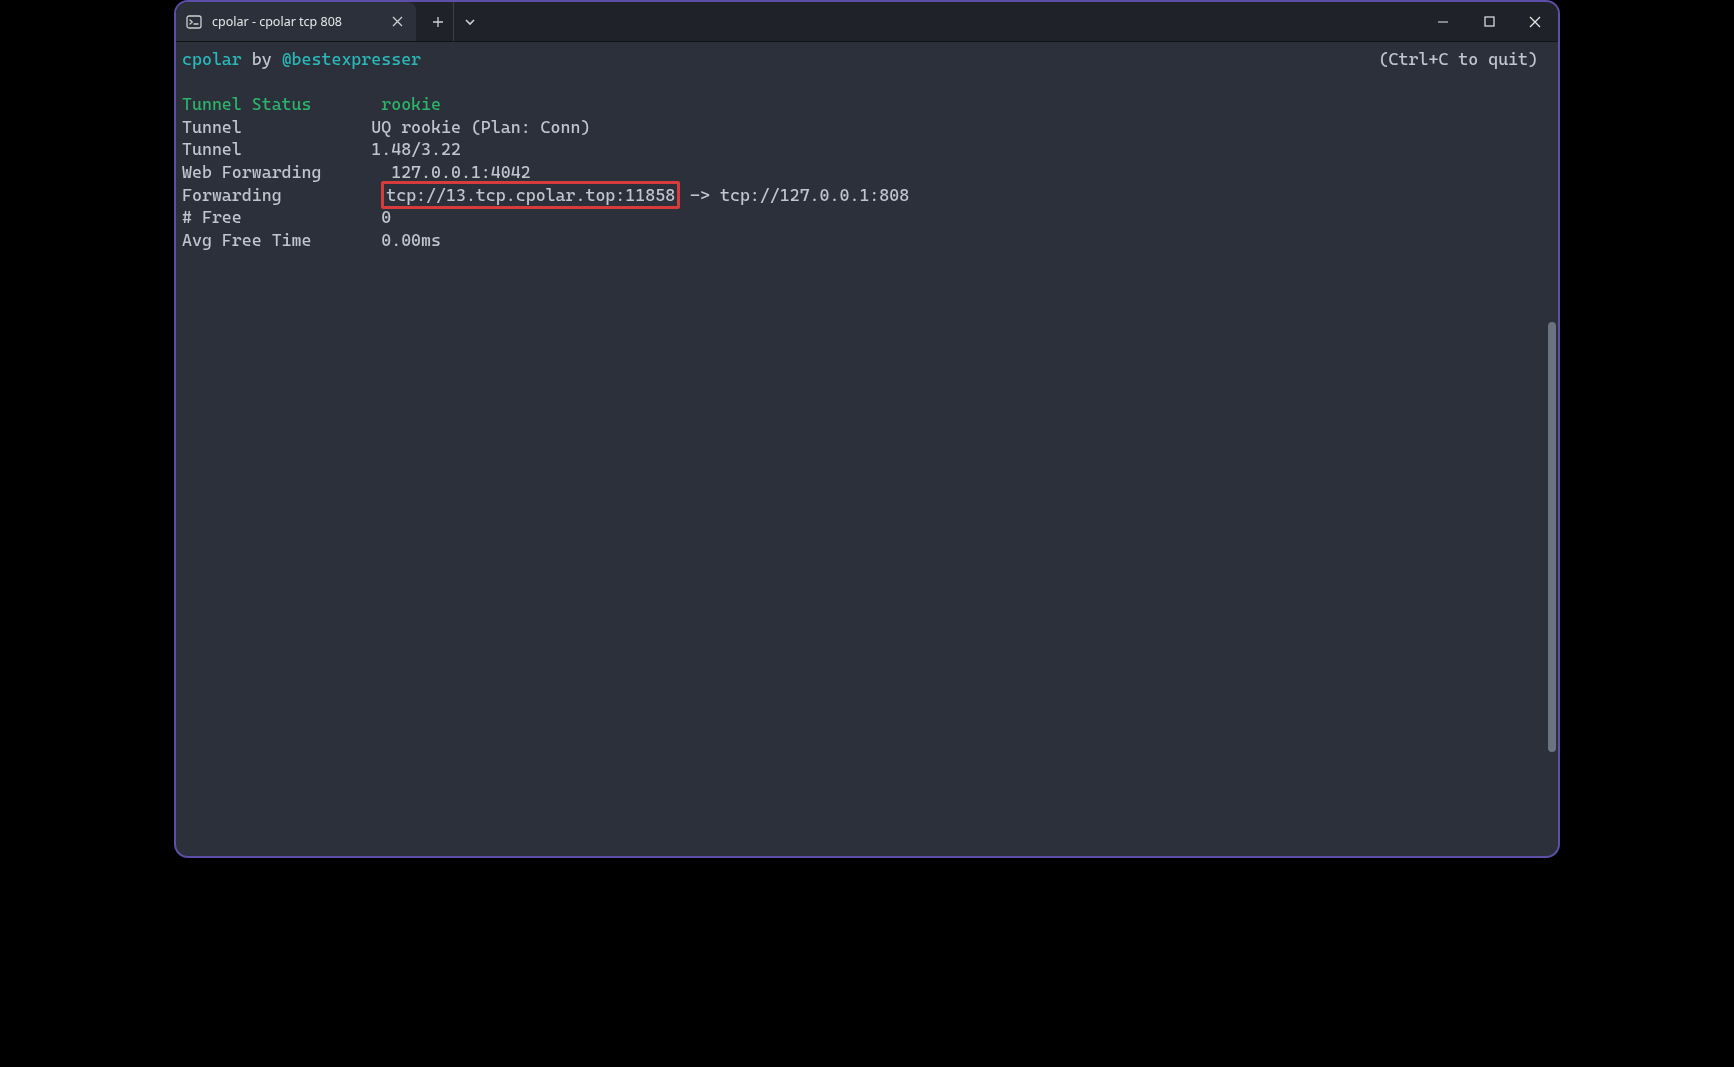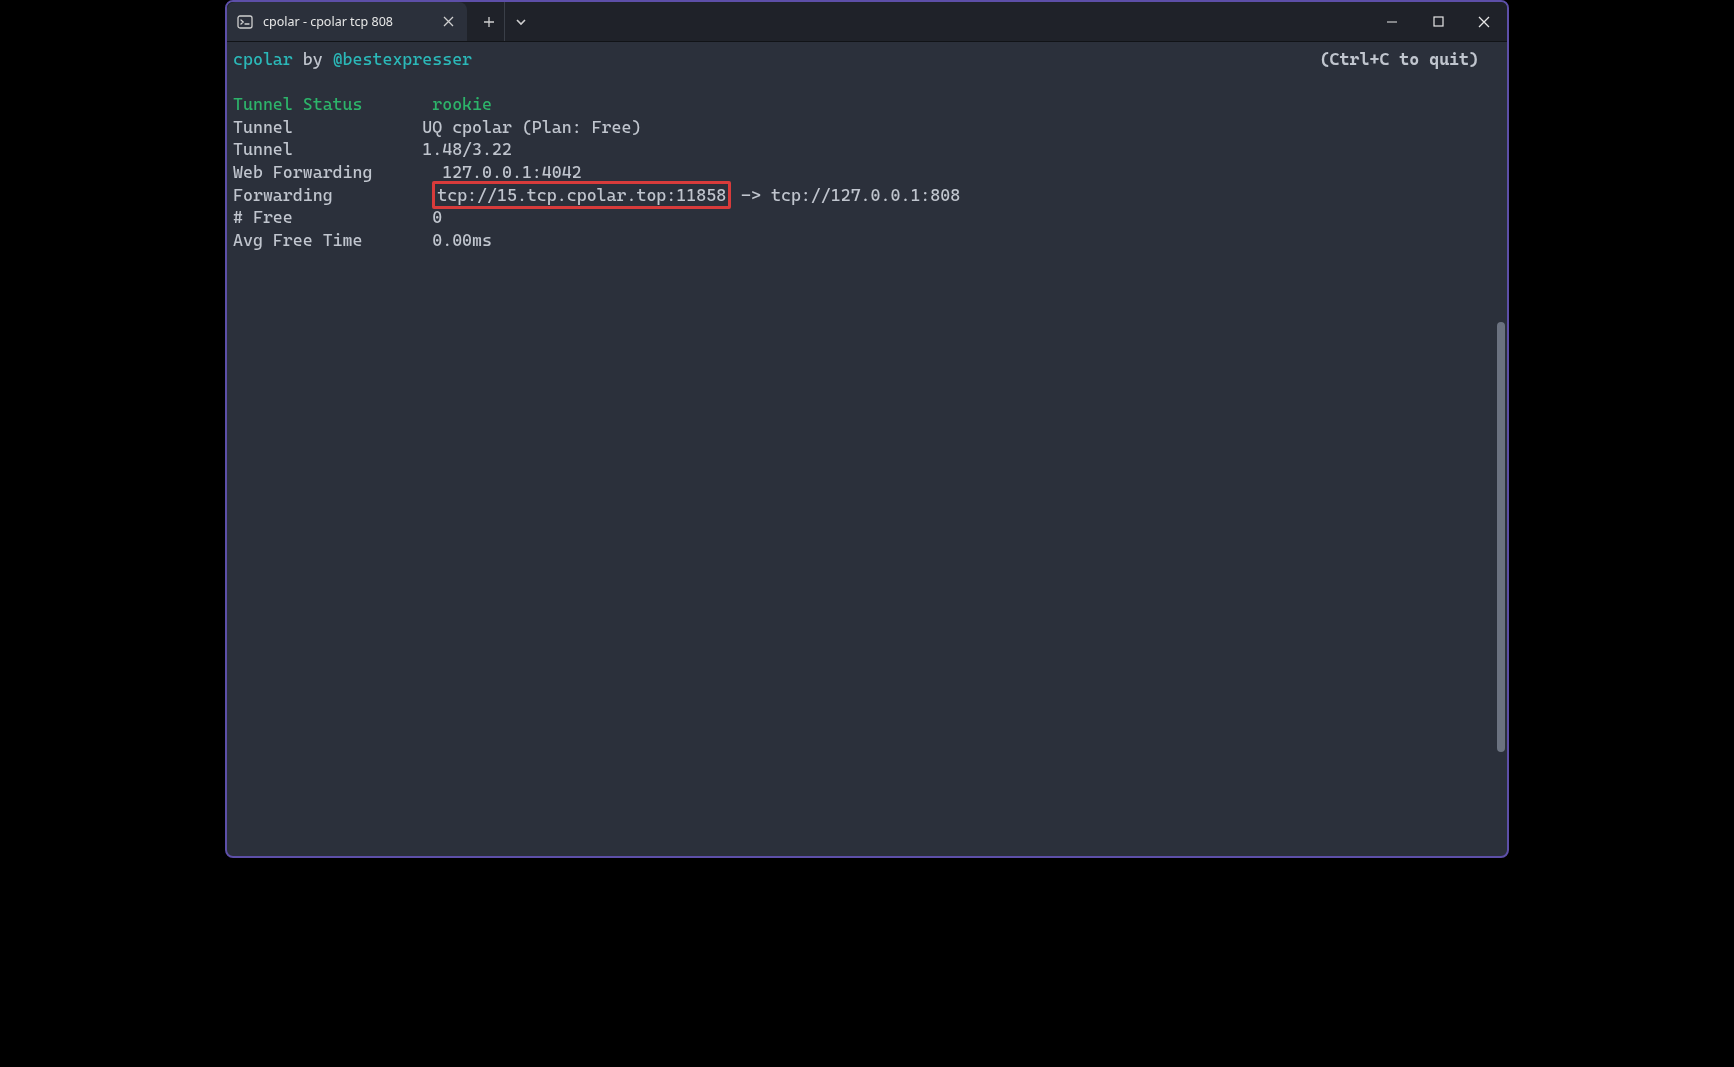--- a/index.html
+++ b/index.html
@@ -12,26 +12,26 @@
     --scrollbar:#6b7280;
     --highlight-border:#d83b3b;
   }
   *{box-sizing:border-box;}
   html,body{
     margin:0;padding:0;height:100%;
     background:#000;
   }
   .window{
     position:relative;
-    width:1284px;
+    width:1386px;
     height:858px;
     margin:0 auto;
     background:var(--bg);
     border:2px solid #5d4fa8;
-    border-radius:8px;
+    border-radius:14px;
     overflow:hidden;
     display:flex;
     flex-direction:column;
     font-family:ui-monospace,Consolas,"Cascadia Mono",Menlo,monospace;
   }
   
   .titlebar{
     height:40px;
     background:var(--titlebar);
     display:flex;
@@ -100,23 +100,22 @@
     margin:0;
     font-family:inherit;
     white-space:pre;
   }
   .green{color:var(--green);}
   .cyan{color:var(--cyan);margin-top:25px;}
   .gray{color:var(--text);}
   .quit-hint{
     position:absolute;
     top:6px;
-    right:28px;
+    right:20px;
     color:var(--text);
-    font-weight:bold;
   }
   .highlight-box{
     display:inline-block;
     border:3px solid var(--highlight-border);
     border-radius:2px;
     padding:0 2px;
     margin:-3px 0;
   }
   .scrollbar{
     position:absolute;
@@ -178,23 +177,23 @@
         </svg>
       </div>
     </div>
   </div>
 
   <div class="term">
     <div class="quit-hint">(Ctrl+C to quit)</div>
 <pre><span class="cyan">cpolar</span> <span class="gray">by</span> <span class="cyan">@bestexpresser</span>
 
 <span class="green">Tunnel Status</span>       <span class="green">rookie</span>
-<span>Tunnel</span>             <span>UQ cpolar (Plan: Free)</span>
+<span>Tunnel</span>             <span>UQ rookie (Plan: Conn)</span>
 <span>Tunnel</span>             <span>1.48/3.22</span>
 <span>Web Forwarding</span>       <span>127.0.0.1:4042</span>
-<span>Forwarding</span>          <span class="highlight-box"><span>tcp://15.tcp.cpolar.top:11858</span></span> <span>-&gt;</span> <span>tcp://127.0.0.1:808</span>
+<span>Forwarding</span>          <span class="highlight-box"><span>tcp://13.tcp.cpolar.top:11858</span></span> <span>-&gt;</span> <span>tcp://127.0.0.1:808</span>
 <span># Free</span>              <span>0</span>
 <span>Avg Free Time</span>       <span>0.00ms</span>
 </pre>
     <div class="scrollbar"></div>
   </div>
 
 </div>
 
 </body></html>

